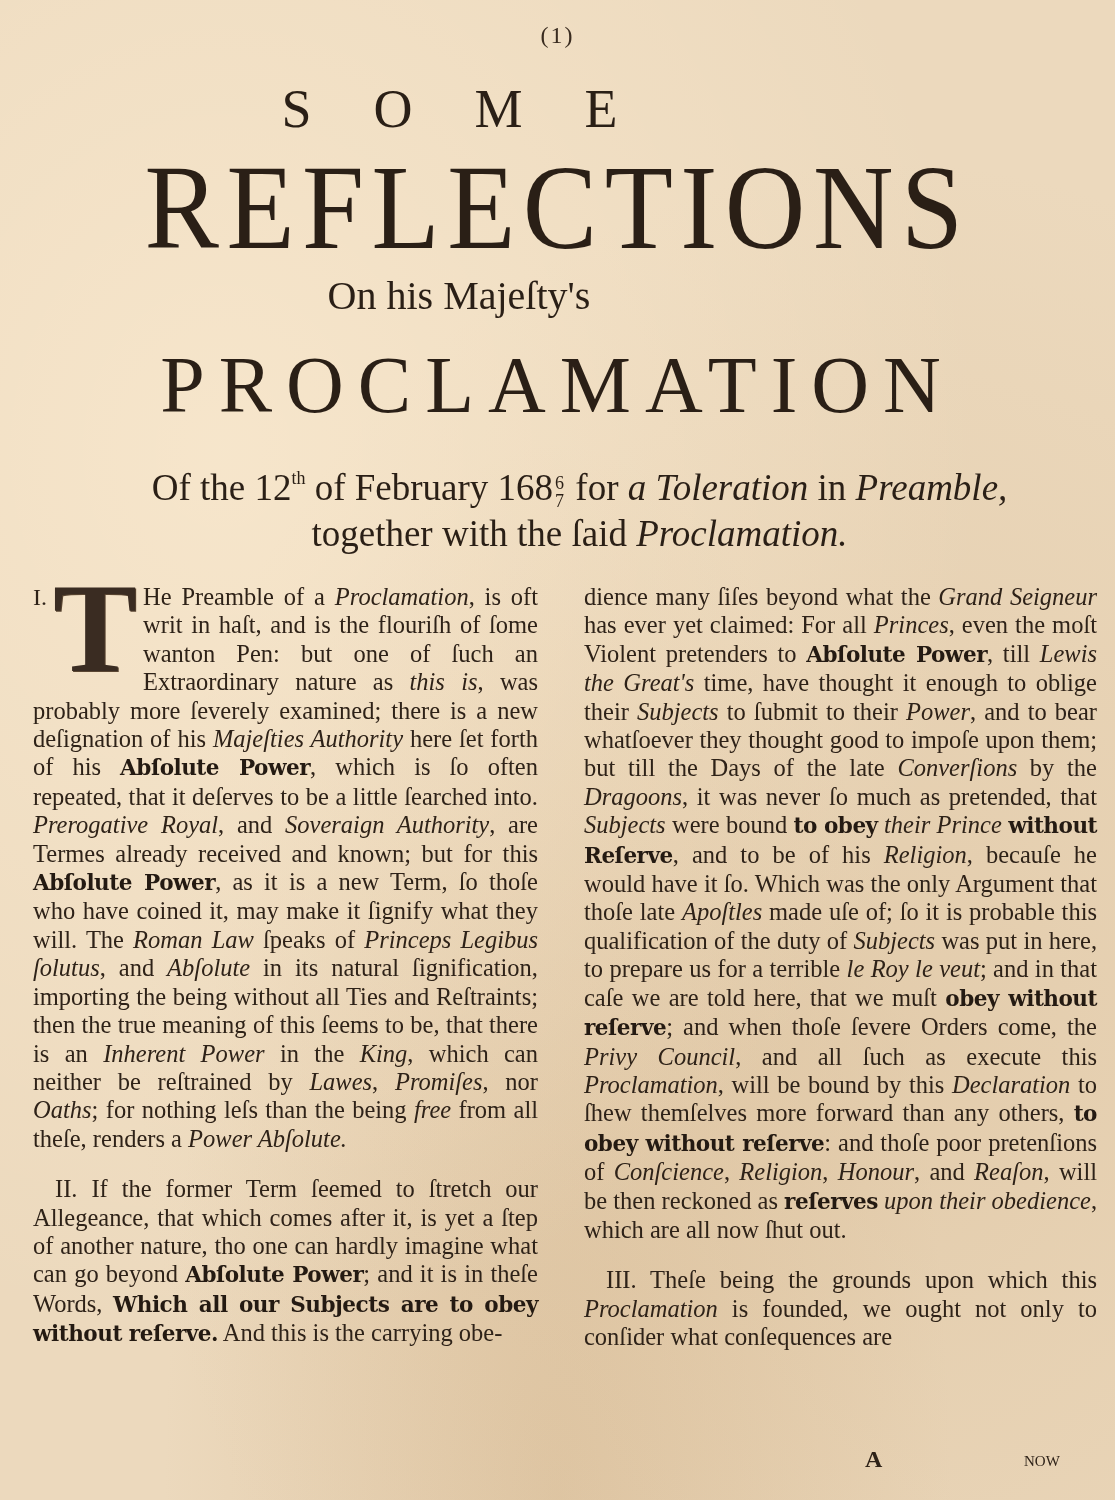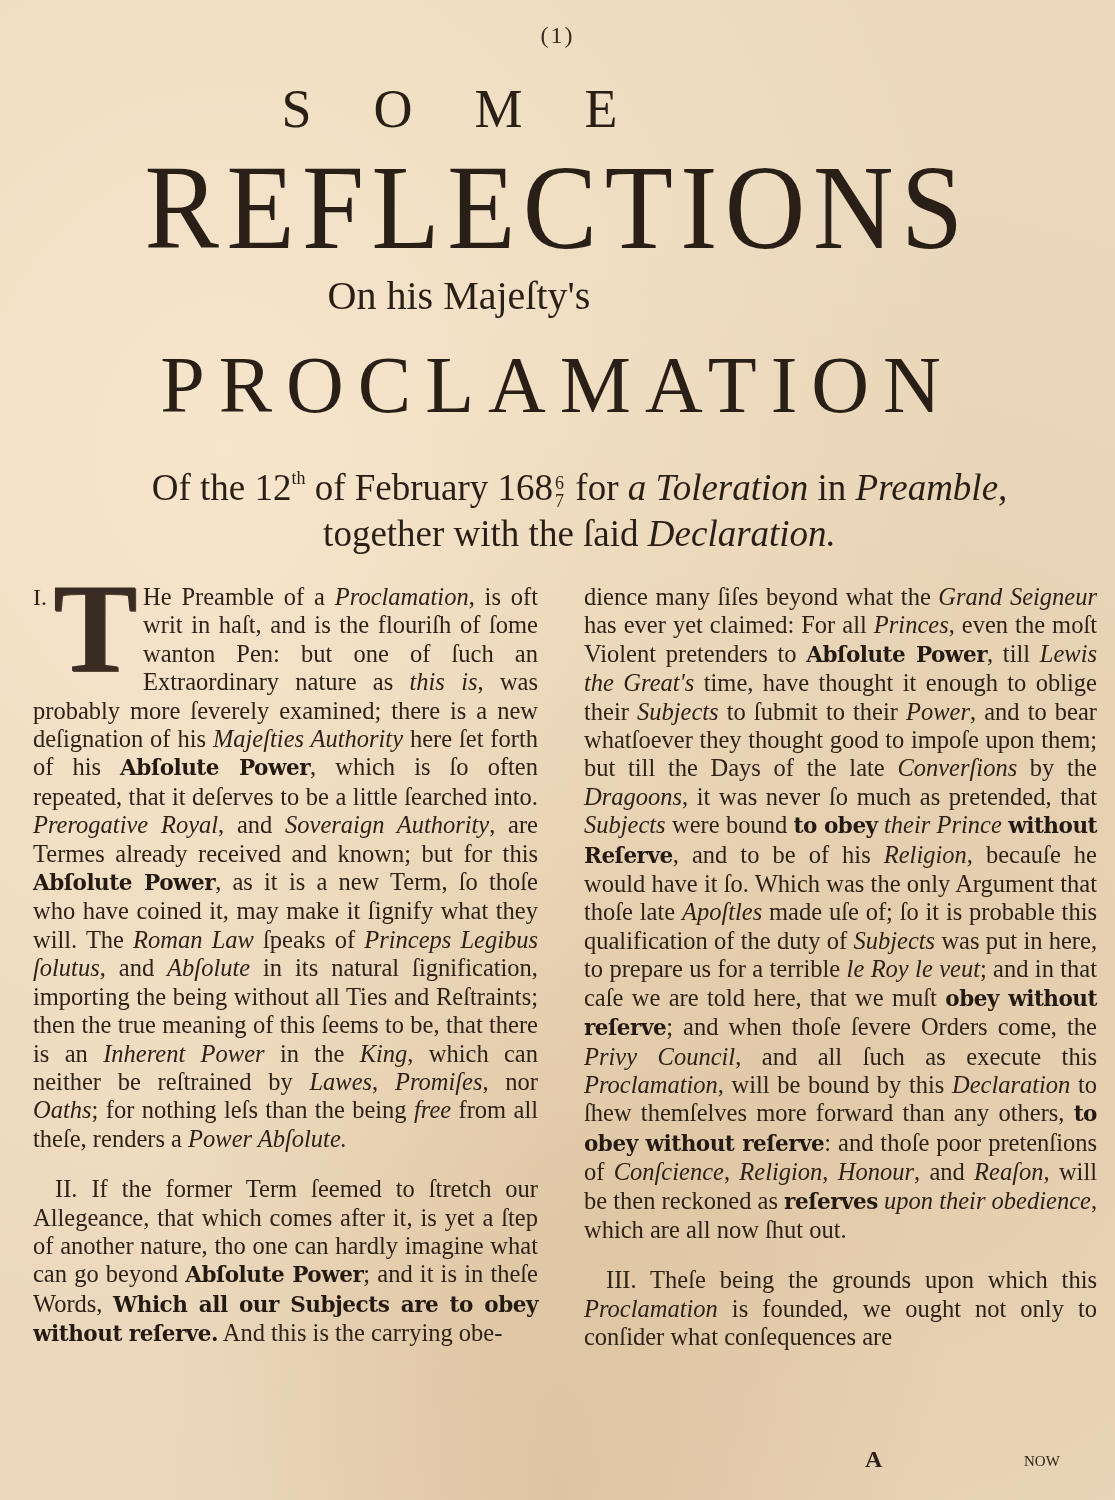--- a/index.html
+++ b/index.html
@@ -81,21 +81,21 @@
   <div class="title-some">SOME</div>
   <div class="title-reflections">REFLECTIONS</div>
   <div class="title-majesty">On his Majeſty's</div>
   <div class="title-proclamation">PROCLAMATION</div>
 
   <div class="subtitle">
     <div>
       <span>Of the 12</span><sup>th</sup><span> of February 168</span><span class="frac"><span>6</span><span>7</span></span><span> for </span><i>a Toleration</i><span> in </span><i>Preamble,</i>
     </div>
     <div>
-      <span>together with the ſaid </span><i>Declaration.</i>
+      <span>together with the ſaid </span><i>Proclamation.</i>
     </div>
   </div>
 
   <div class="col col-left">
     <p>
       <span class="drop-wrap">
         <span class="section-num">I.</span>
         <span class="drop-cap">T</span>
       </span>
       <span><span>He Preamble of a </span><i>Proclamation</i><span>, is oft writ in haſt, and is the flouriſh of ſome wanton Pen: but one of ſuch an Extraordinary nature as </span><i>this is</i><span>, was probably more ſeverely examined; there is a new deſignation of his </span><i>Majeſties Authority</i><span> here ſet forth of his </span><span class="bl">Abſolute Power</span><span>, which is ſo often repeated, that it deſerves to be a little ſearched into. </span><i>Prerogative Royal</i><span>, and </span><i>Soveraign Authority</i><span>, are Termes already received and known; but for this </span><span class="bl">Abſolute Power</span><span>, as it is a new Term, ſo thoſe who have coined it, may make it ſignify what they will. The </span><i>Roman Law</i><span> ſpeaks of </span><i>Princeps Legibus ſolutus</i><span>, and </span><i>Abſolute</i><span> in its natural ſignification, importing the being without all Ties and Reſtraints; then the true meaning of this ſeems to be, that there is an </span><i>Inherent Power</i><span> in the </span><i>King</i><span>, which can neither be reſtrained by </span><i>Lawes</i><span>, </span><i>Promiſes</i><span>, nor </span><i>Oaths</i><span>; for nothing leſs than the being </span><i>free</i><span> from all theſe, renders a </span><i>Power Abſolute.</i></span>

